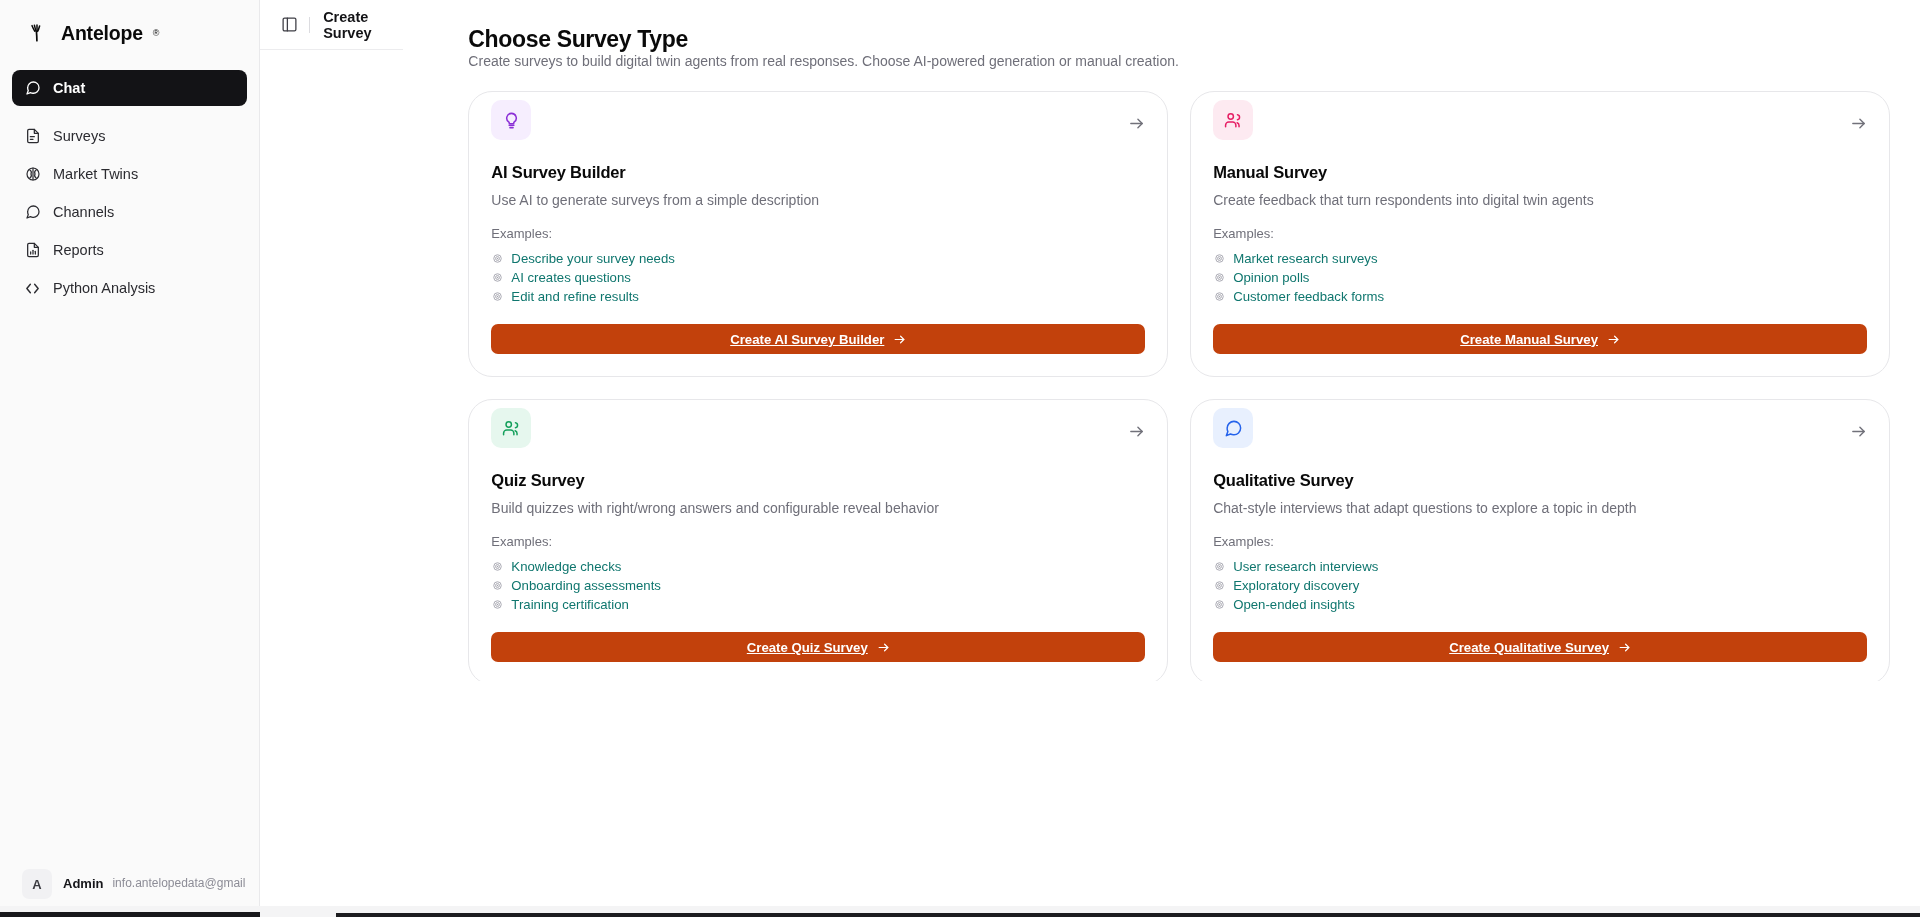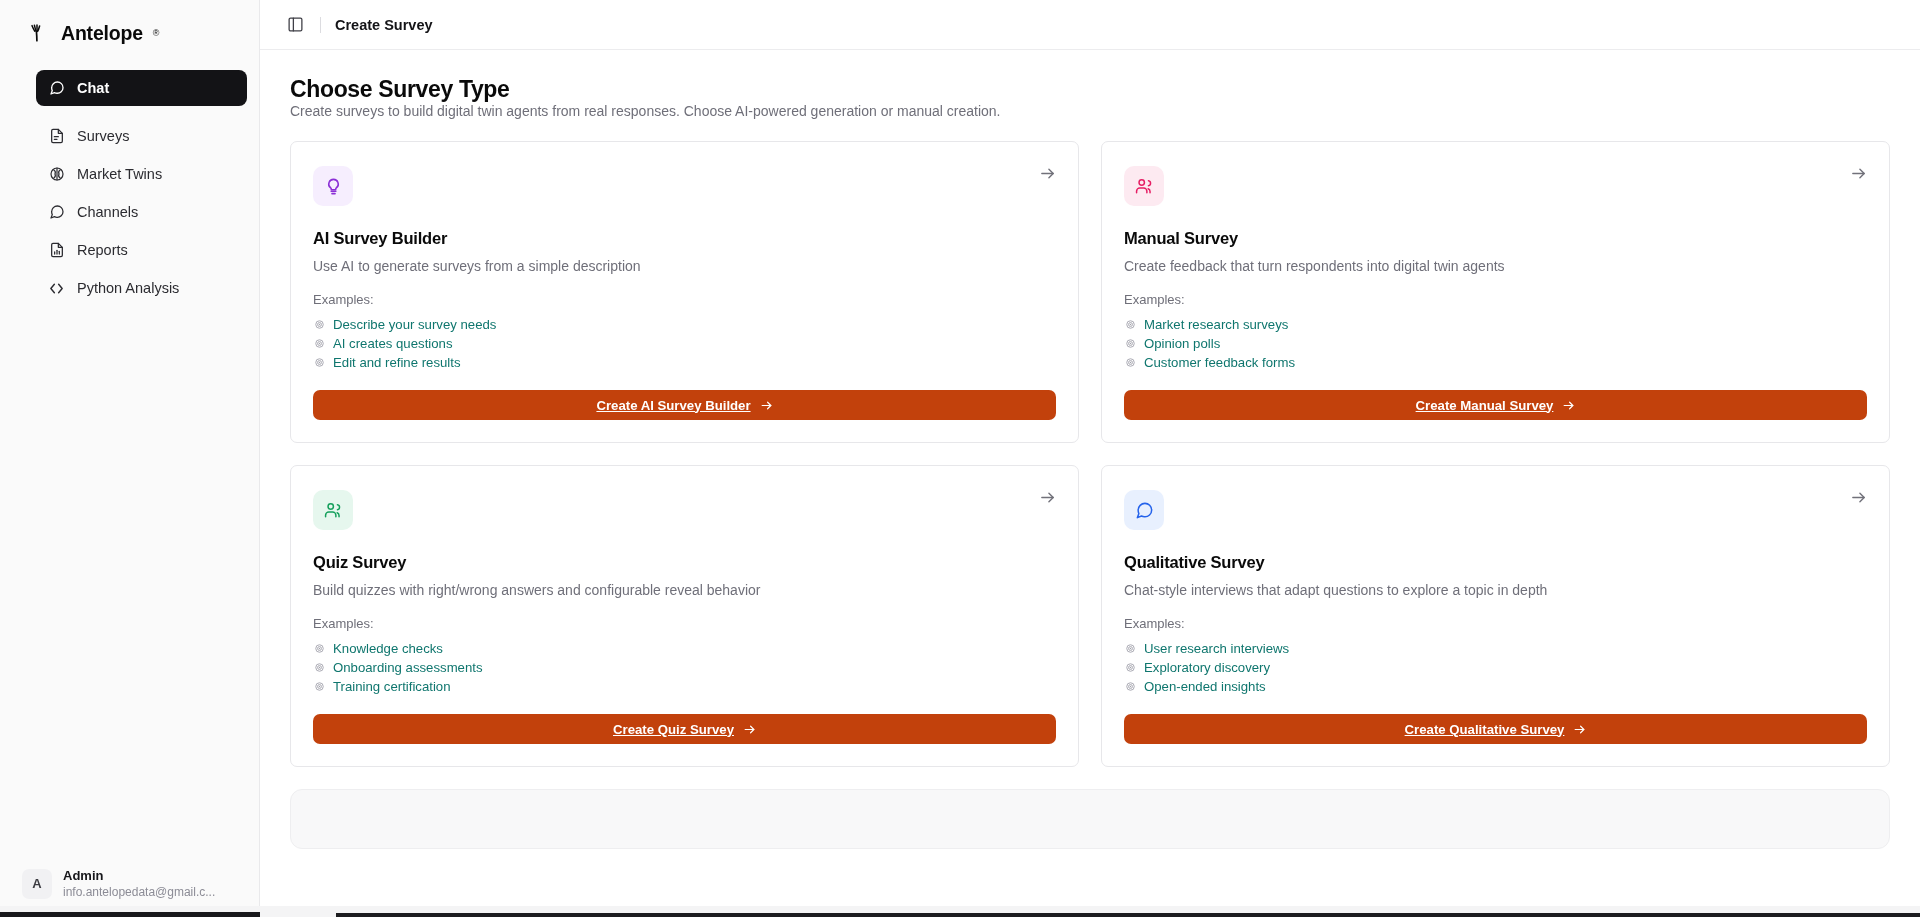--- a/index.html
+++ b/index.html
@@ -48,21 +48,21 @@
     letter-spacing: -0.2px;
     color: #0a0a0a;
   }
   .brand-tm {
     font-size: 9px;
     vertical-align: super;
     color: #0a0a0a;
     margin-left: 1px;
   }
 
-  .nav { padding: 12px 12px 0 12px; display: flex; flex-direction: column; margin-left: 24px; }
+  .nav { padding: 12px 12px 0 12px; display: flex; flex-direction: column; }
 
   .nav-item {
     display: flex;
     align-items: center;
     gap: 12px;
     height: 36px;
     padding: 0 12px;
     border-radius: 8px;
     font-size: 14.5px;
     color: #2b2b30;
@@ -91,33 +91,33 @@
     gap: 11px;
     cursor: pointer;
   }
   .avatar {
     width: 30px; height: 30px; flex: 0 0 30px;
     border-radius: 7px;
     background: #f1f1f3;
     display: flex; align-items: center; justify-content: center;
     font-size: 13px; font-weight: 600; color: #3c3c42;
   }
-  .user-meta { display: flex; flex-direction: column; gap: 1px; overflow: hidden; }
+  .user-meta { display: flex; flex-direction: row; gap: 9px; overflow: hidden; }
   .user-name { font-size: 13px; font-weight: 600; color: #16161a; line-height: 1.2; }
   .user-mail { font-size: 12px; color: #8c8c96; line-height: 1.2; white-space: nowrap; }
 
   
   .main {
     flex: 1 1 auto;
-    height: 917px;
+    height: 681px;
     background: #ffffff;
     display: flex;
-    flex-direction: column;
     overflow: hidden;
     position: relative;
+    gap: 35px;
   }
 
   .topbar {
     height: 50px;
     flex: 0 0 50px;
     border-bottom: 1px solid #ececee;
     display: flex;
     align-items: center;
     gap: 0;
     padding: 0 20px;
@@ -153,23 +153,23 @@
   }
 
   .card-grid {
     display: grid;
     grid-template-columns: 1fr 1fr;
     gap: 22px;
   }
 
   .card {
     border: 1px solid #e7e7ea;
-    border-radius: 7px;
+    border-radius: 24px;
     background: #ffffff;
-    padding: 24px 22px 22px 22px;
+    padding: 8px 22px 22px 22px;
     position: relative;
     cursor: pointer;
     min-height: 275px;
     display: flex;
     flex-direction: column;
   }
 
   .card-arrow {
     position: absolute;
     top: 21px;

